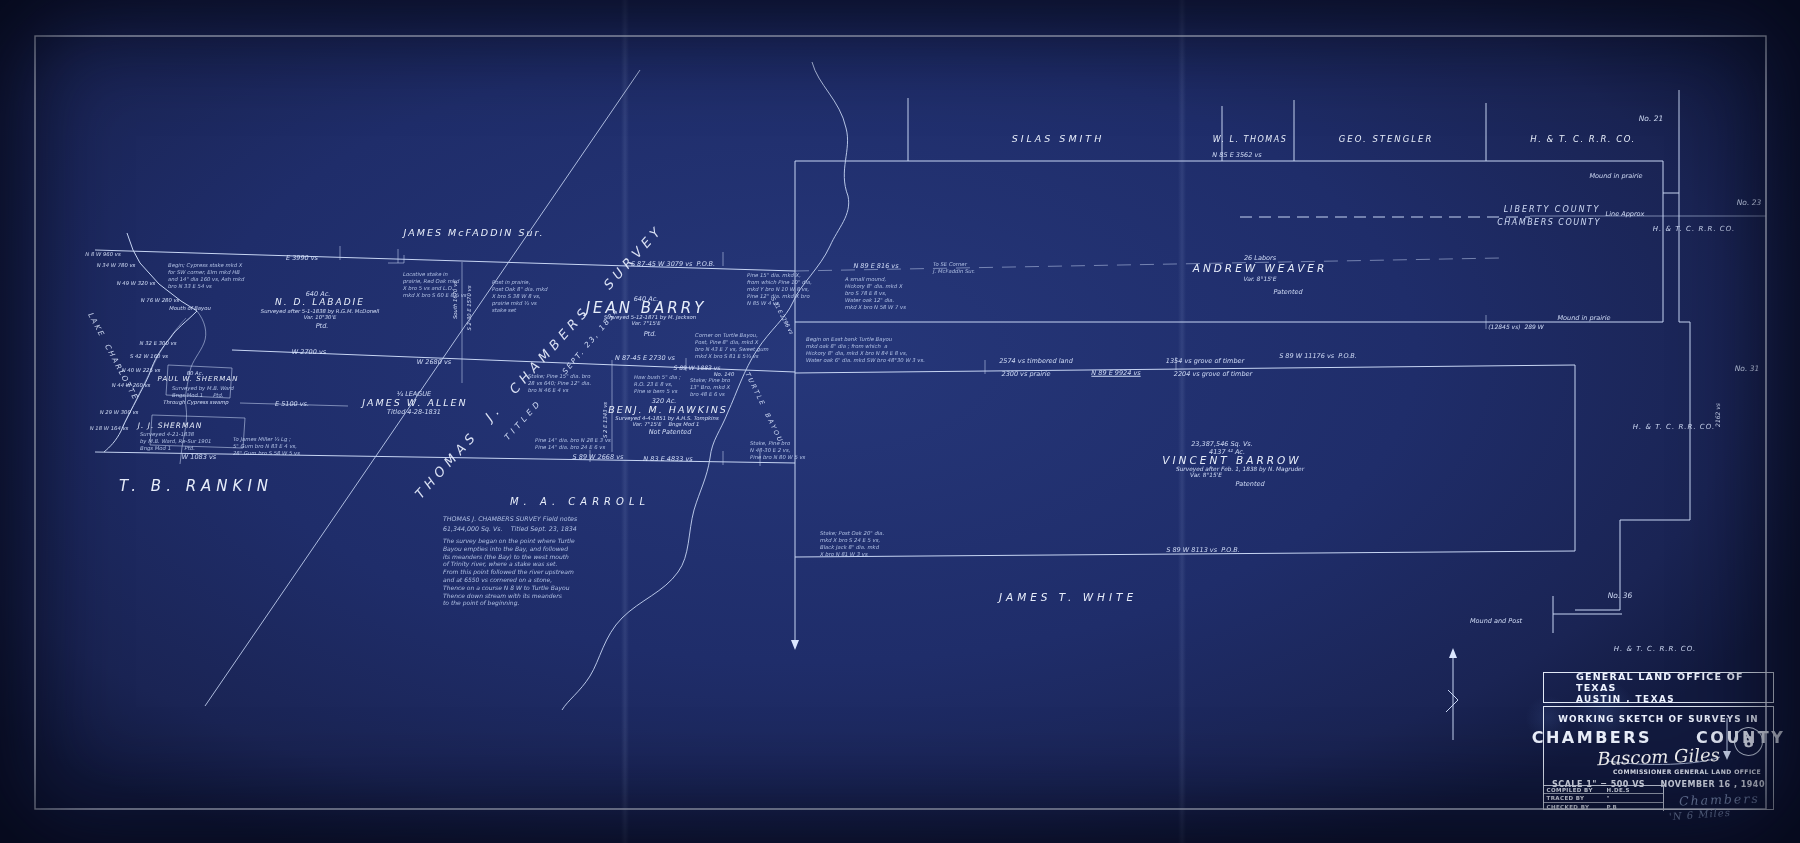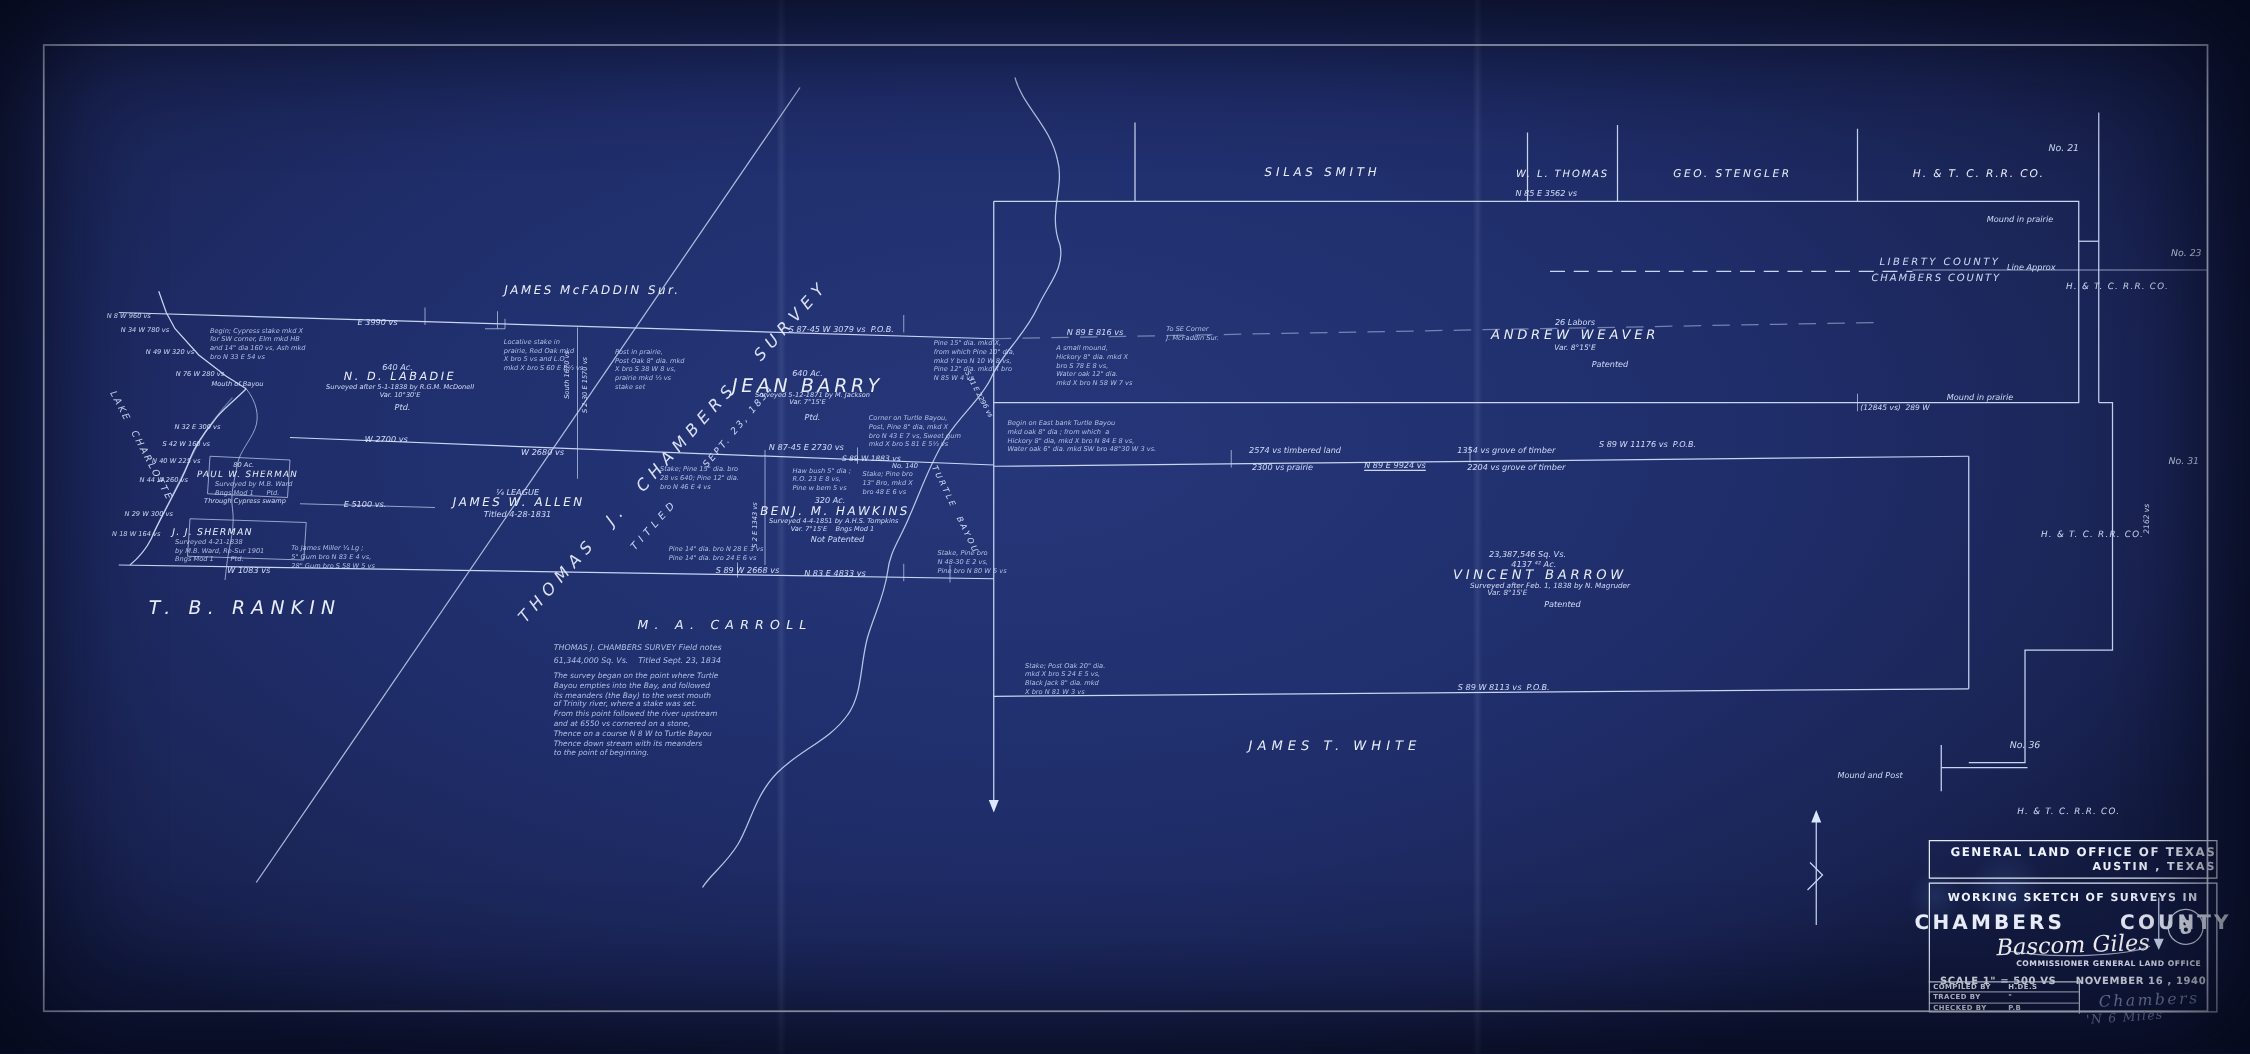--- a/index.html
+++ b/index.html
@@ -18,21 +18,21 @@
   svg.lines .faint{opacity:.4;}
   svg.lines .fill{fill:#dbe6ff;stroke:none;}
   .ann{position:absolute;color:#dce7ff;font-style:italic;font-size:7px;line-height:1.3;white-space:pre;opacity:.92;text-align:left;}
   .ann.c{transform:translate(-50%,-50%);}
   .ann.name{color:#eef4ff;opacity:.97;}
   .ann.note{font-size:5.3px;color:#c8d8f7;opacity:.85;}
   .ann.diag{color:#eaf0ff;}
   
   .titleblock{position:absolute;left:1543px;top:672px;width:231px;height:141px;color:#eef3ff;}
   .tb-box{border:1.5px solid rgba(236,243,255,.95);box-sizing:border-box;}
-  .tb-agency{height:31px;display:flex;flex-direction:column;justify-content:center;align-items:flex-end;gap:1px;}
+  .tb-agency{height:31px;display:flex;flex-direction:column;justify-content:center;align-items:flex-start;gap:1px;padding-left:32px;}
   .tb-agency .l1{font-size:9.5px;font-weight:bold;letter-spacing:1.2px;}
   .tb-agency .l2{font-size:8.8px;font-weight:bold;letter-spacing:1.5px;}
   .tb-main{margin-top:3px;height:104px;position:relative;}
   .tb-sketch{margin-top:7px;text-align:center;font-size:8.8px;font-weight:bold;letter-spacing:1.1px;}
   .tb-county{margin-top:4px;display:flex;justify-content:center;gap:44px;font-size:16px;font-weight:bold;letter-spacing:2.5px;}
   .tb-sig{margin-top:-1px;text-align:center;font-family:"DejaVu Serif",serif;font-style:italic;font-size:18px;color:#fff;transform:rotate(-2deg);}
   .tb-sig-title{font-size:6.1px;letter-spacing:.4px;text-align:right;padding-right:12px;margin-top:1px;font-weight:bold;}
   .tb-row{display:flex;justify-content:space-between;padding:0 8px;font-size:8px;font-weight:bold;margin-top:5px;letter-spacing:.5px;}
   .tb-credits{position:absolute;left:-1.5px;bottom:-1.5px;width:120px;border:1px solid rgba(236,243,255,.9);border-left:none;border-bottom:none;}
   .tb-credit-row{display:flex;border-bottom:1px solid rgba(236,243,255,.7);font-size:5.5px;font-weight:bold;letter-spacing:.4px;height:7.6px;align-items:center;}

